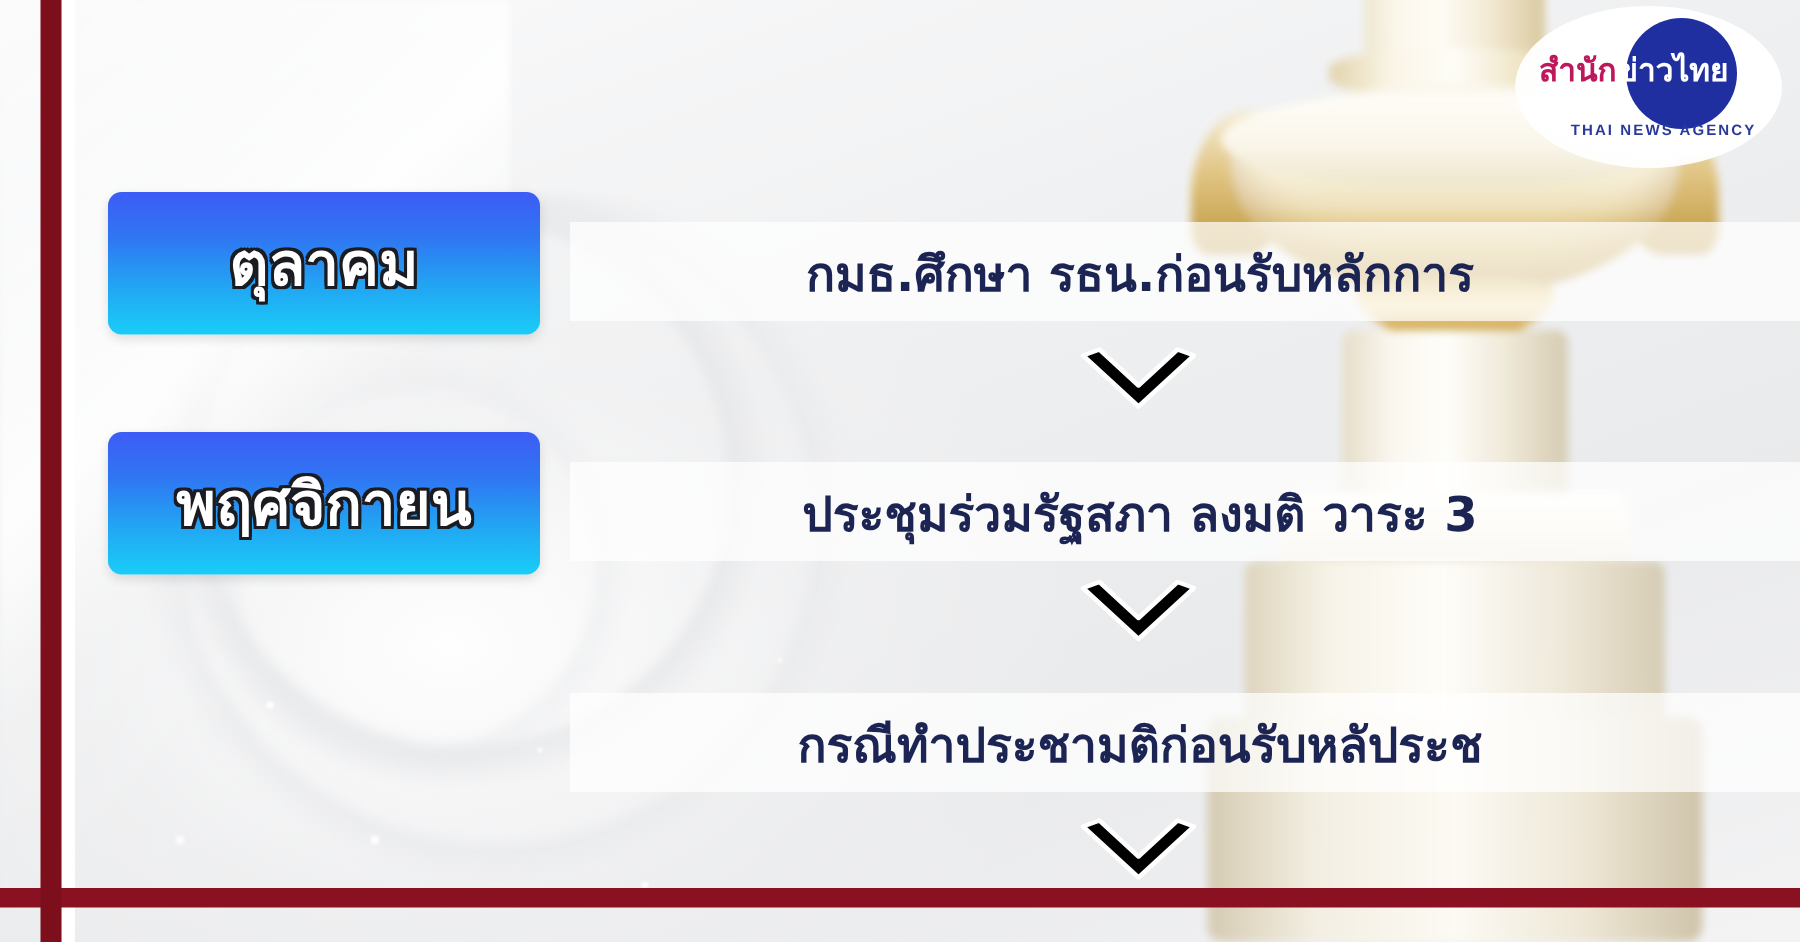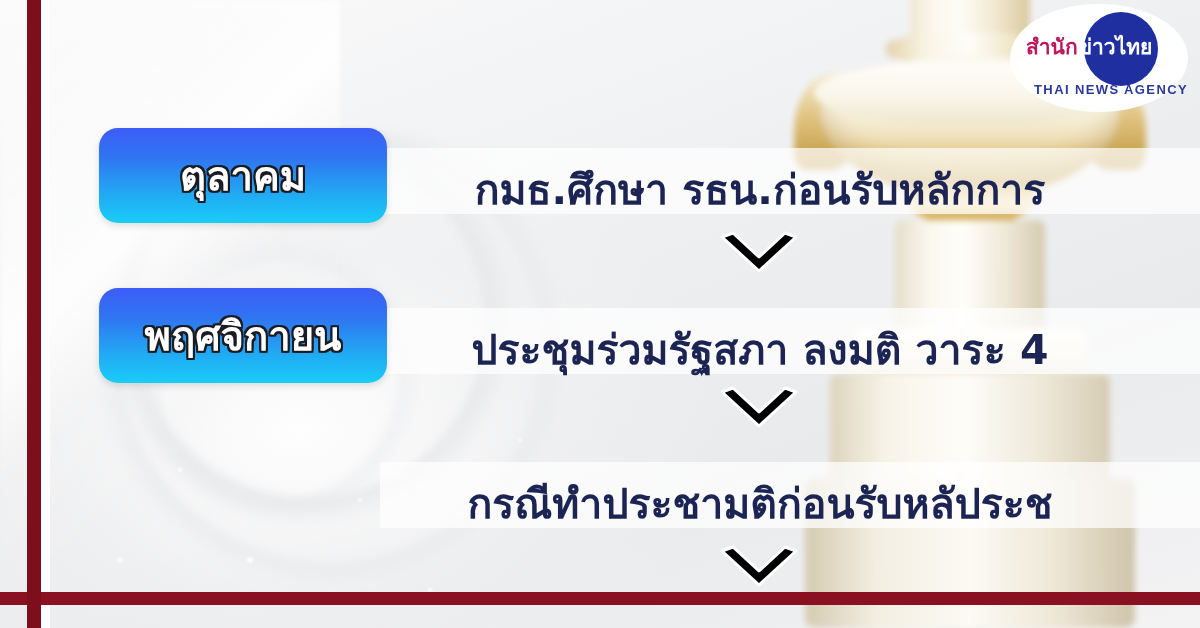--- a/index.html
+++ b/index.html
@@ -206,40 +206,39 @@
     white-space: nowrap;
   }
   .logo-thai .t-red { color: #be185d; }
   .logo-thai .t-white { color: #ffffff; }
   .logo-sub {
     position: absolute;
     left: 24px; top: 78px;
     width: 150px;
     text-align: center;
     font-family: "Liberation Sans", sans-serif;
-    font-size: 13px;
+    font-size: 10px;
     font-weight: 700;
     letter-spacing: 1.4px;
     color: #2a3a9a;
     white-space: nowrap;
   }
 
   
   .badge {
     position: absolute;
     left: 72px;
     width: 288px; height: 95px;
     background: linear-gradient(180deg, #3d5cf6 0%, #2f76f2 32%, #22a5f3 66%, #19cdf7 100%);
-    border-radius: 19px;
+    border-radius: 9px;
     box-shadow: 0 3px 7px rgba(0,0,0,0.12);
     display: flex;
     align-items: center;
     justify-content: center;
     z-index: 14;
-    margin-left: 27px;
   }
   .badge-oct { top: 128px; }
   .badge-nov { top: 288px; text-align: center; }
   .badge-text {
     font-family: "DejaVu Sans", "Liberation Sans", sans-serif;
     font-size: 40px;
     font-weight: 700;
     color: #ffffff;
     white-space: nowrap;
     text-shadow:
@@ -256,21 +255,21 @@
     width: 820px; height: 66px;
     background: rgba(255,255,255,0.72);
     z-index: 13;
   }
   .step-text {
     position: absolute;
     left: 380px;
     width: 760px;
     text-align: center;
     font-family: "DejaVu Sans", "Liberation Sans", sans-serif;
-    font-size: 41px;
+    font-size: 32px;
     font-weight: 700;
     color: #1b2452;
     white-space: nowrap;
     z-index: 15;
   }
   .row1-band { top: 148px; }
   .row1-text { top: 157px; }
   .row2-band { top: 308px; }
   .row2-text { top: 317px; }
   .row3-band { top: 462px; }
@@ -324,21 +323,21 @@
   </div>
 
   <div class="badge badge-oct">
     <span class="badge-text">ตุลาคม</span>
   </div>
   <div class="badge badge-nov">
     <span class="badge-text">พฤศจิกายน</span>
   </div>
 
   <div class="step-text row1-text">กมธ.ศึกษา รธน.ก่อนรับหลักการ</div>
-  <div class="step-text row2-text">ประชุมร่วมรัฐสภา ลงมติ วาระ 4</div>
+  <div class="step-text row2-text">ประชุมร่วมรัฐสภา ลงมติ วาระ 3</div>
   <div class="step-text row3-text">กรณีทำประชามติก่อนรับหลัประช</div>
 
   <div class="chev chev-1">
     <svg viewBox="0 0 84 50" xmlns="http://www.w3.org/2000/svg">
       <path d="M5 6 L42 40 L79 6 L68 2 L42 26 L16 2 Z" fill="#000000" stroke="#ffffff" stroke-width="3" stroke-linejoin="round"></path>
     </svg>
   </div>
   <div class="chev chev-2">
     <svg viewBox="0 0 84 50" xmlns="http://www.w3.org/2000/svg">
       <path d="M5 6 L42 40 L79 6 L68 2 L42 26 L16 2 Z" fill="#000000" stroke="#ffffff" stroke-width="3" stroke-linejoin="round"></path>

